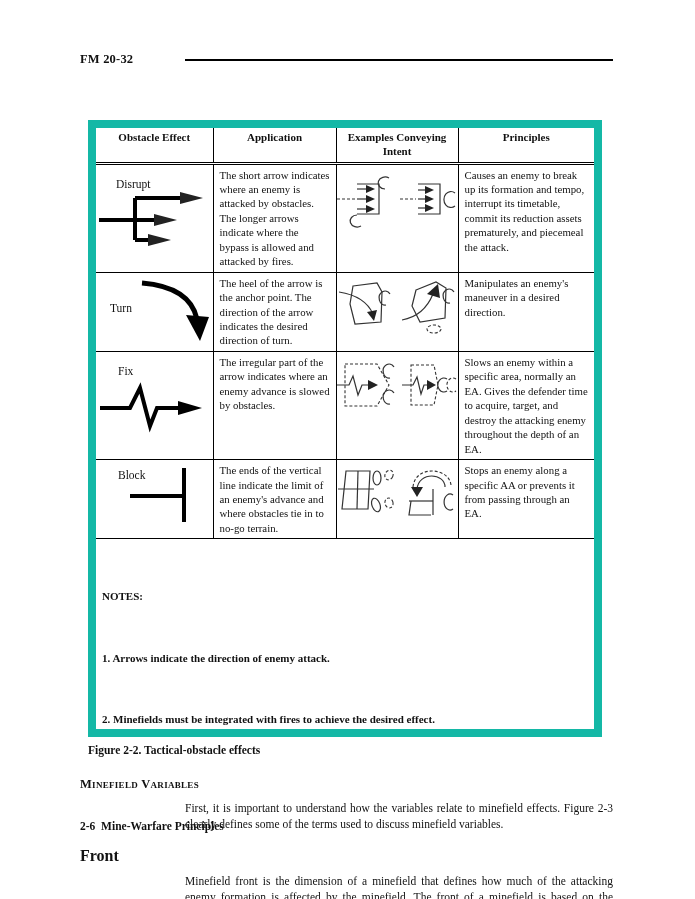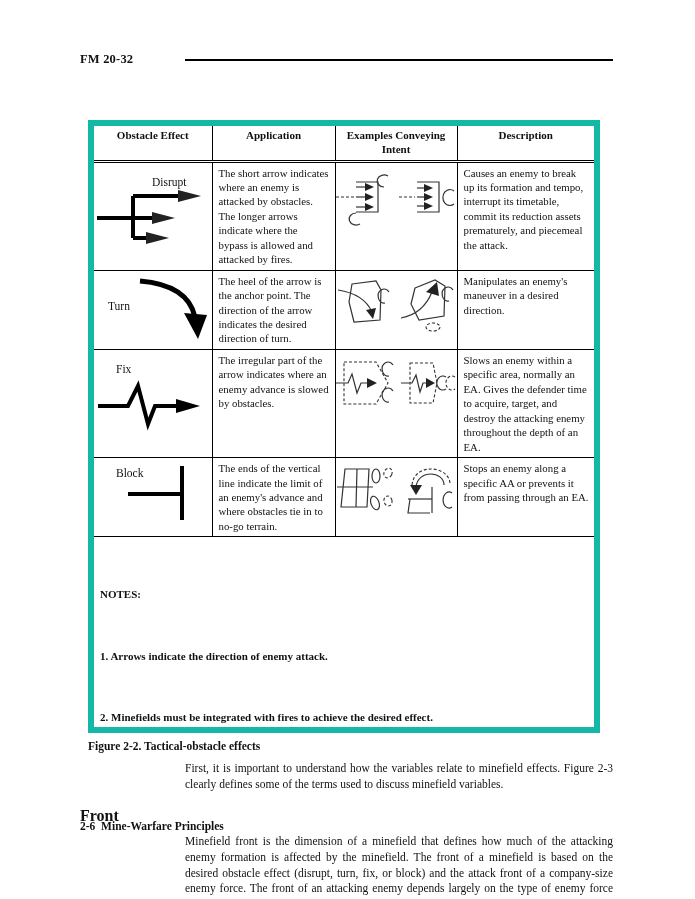--- a/index.html
+++ b/index.html
@@ -15,21 +15,21 @@
     position:absolute; top:52px; left:80px; width:533px;
     display:flex; align-items:center;
   }
   .doc-header .manual-id { font-weight:bold; font-size:12.5px; letter-spacing:.2px; }
   .doc-header .rule { flex:1; border-top:2px solid #000; margin-left:52px; }
 
   
   .content { position:absolute; top:120px; left:80px; width:533px; }
 
   .fig-table-wrap { margin-left:8px; width:506px; }
-  table.fig-table { border-collapse:collapse; width:506px; table-layout:fixed; border:6px solid #14b8a6; }
+  table.fig-table { border-collapse:collapse; width:506px; table-layout:fixed; border:8px solid #14b8a6; }
   table.fig-table th, table.fig-table td { border:1px solid #000; vertical-align:top; }
   table.fig-table thead th {
     font-size:11px; font-weight:bold; text-align:center; padding:3px 4px;
     border-bottom:3px double #000; line-height:1.25;
   }
   table.fig-table td { font-size:10.8px; line-height:1.34; padding:3px 5px 3px 6px; }
   td.effect-cell { position:relative; padding:0; }
   .effect-label { position:absolute; font-size:11.5px; }
   .effect-svg { position:absolute; }
   td.examples-cell { padding:0; }
@@ -84,28 +84,28 @@
           <col style="width:121px">
             <col style="width:123px">
             <col style="width:122px">
             <col style="width:140px">
         </colgroup>
         <thead>
           <tr>
             <th>Obstacle Effect</th>
             <th>Application</th>
             <th>Examples Conveying Intent</th>
-            <th>Description</th>
+            <th>Principles</th>
           </tr>
         </thead>
         <tbody>
 
           <tr class="row-disrupt">
             <td class="effect-cell">
-              <span class="effect-label" style="top:12px; left:20px;margin-left:38px;">Disrupt</span>
+              <span class="effect-label" style="top:12px; left:20px;">Disrupt</span>
               <span class="effect-svg" style="top:26px; left:2px;">
                 <svg width="114" height="58" viewBox="0 0 114 58">
                   <line x1="1" y1="29" x2="37" y2="29" stroke="#000" stroke-width="4"></line>
                   <line x1="37" y1="7" x2="37" y2="49" stroke="#000" stroke-width="4"></line>
                   <line x1="37" y1="7" x2="84" y2="7" stroke="#000" stroke-width="4"></line>
                   <polygon class="sketch-fill" points="82,1 82,13 105,7" fill="#000"></polygon>
                   <line x1="37" y1="29" x2="58" y2="29" stroke="#000" stroke-width="4"></line>
                   <polygon class="sketch-fill" points="56,23 56,35 79,29" fill="#000"></polygon>
                   <line x1="37" y1="49" x2="52" y2="49" stroke="#000" stroke-width="4"></line>
                   <polygon class="sketch-fill" points="50,43 50,55 73,49" fill="#000"></polygon>
@@ -265,20 +265,21 @@
               <div class="notes-line">2. Minefields must be integrated with fires to achieve the desired effect.</div>
             </td>
           </tr>
 
         </tbody>
       </table>
     </div>
 
     <div class="fig-caption">Figure 2-2. Tactical-obstacle effects</div>
 
+    <div class="sec-heading-caps">Minefield Variables</div>
     <p class="body-par">First, it is important to understand how the variables relate to minefield effects. Figure 2-3 clearly defines some of the terms used to discuss minefield variables.</p>
 
     <div class="sec-heading">Front</div>
     <p class="body-par">Minefield front is the dimension of a minefield that defines how much of the attacking enemy formation is affected by the minefield. The front of a minefield is based on the desired obstacle effect (disrupt, turn, fix, or block) and the attack front of a company-size enemy force. The front of an attacking enemy depends largely on the type of enemy force (armored, motorized, or dismounted infantry) and norms by which the enemy army fights. For armored warfare, the minefield front is based on effecting a doctrinal company attack front of 500 meters (13 to 18 combat vehicles). For dismounted warfare, the minefield front is based on effecting a company attack front of 150 meters. The front may vary and require a study of enemy force and terrain. Groups of individual minefields are employed to achieve a larger front for battalion and larger enemy formations. For example, a battalion consisting of 52 to 72 combat vehicles has a front of 1,500 meters and requires more minefields.</p>
 
   </div>
 
   <div class="doc-footer">2-6  Mine-Warfare Principles</div>
 
 </div>

